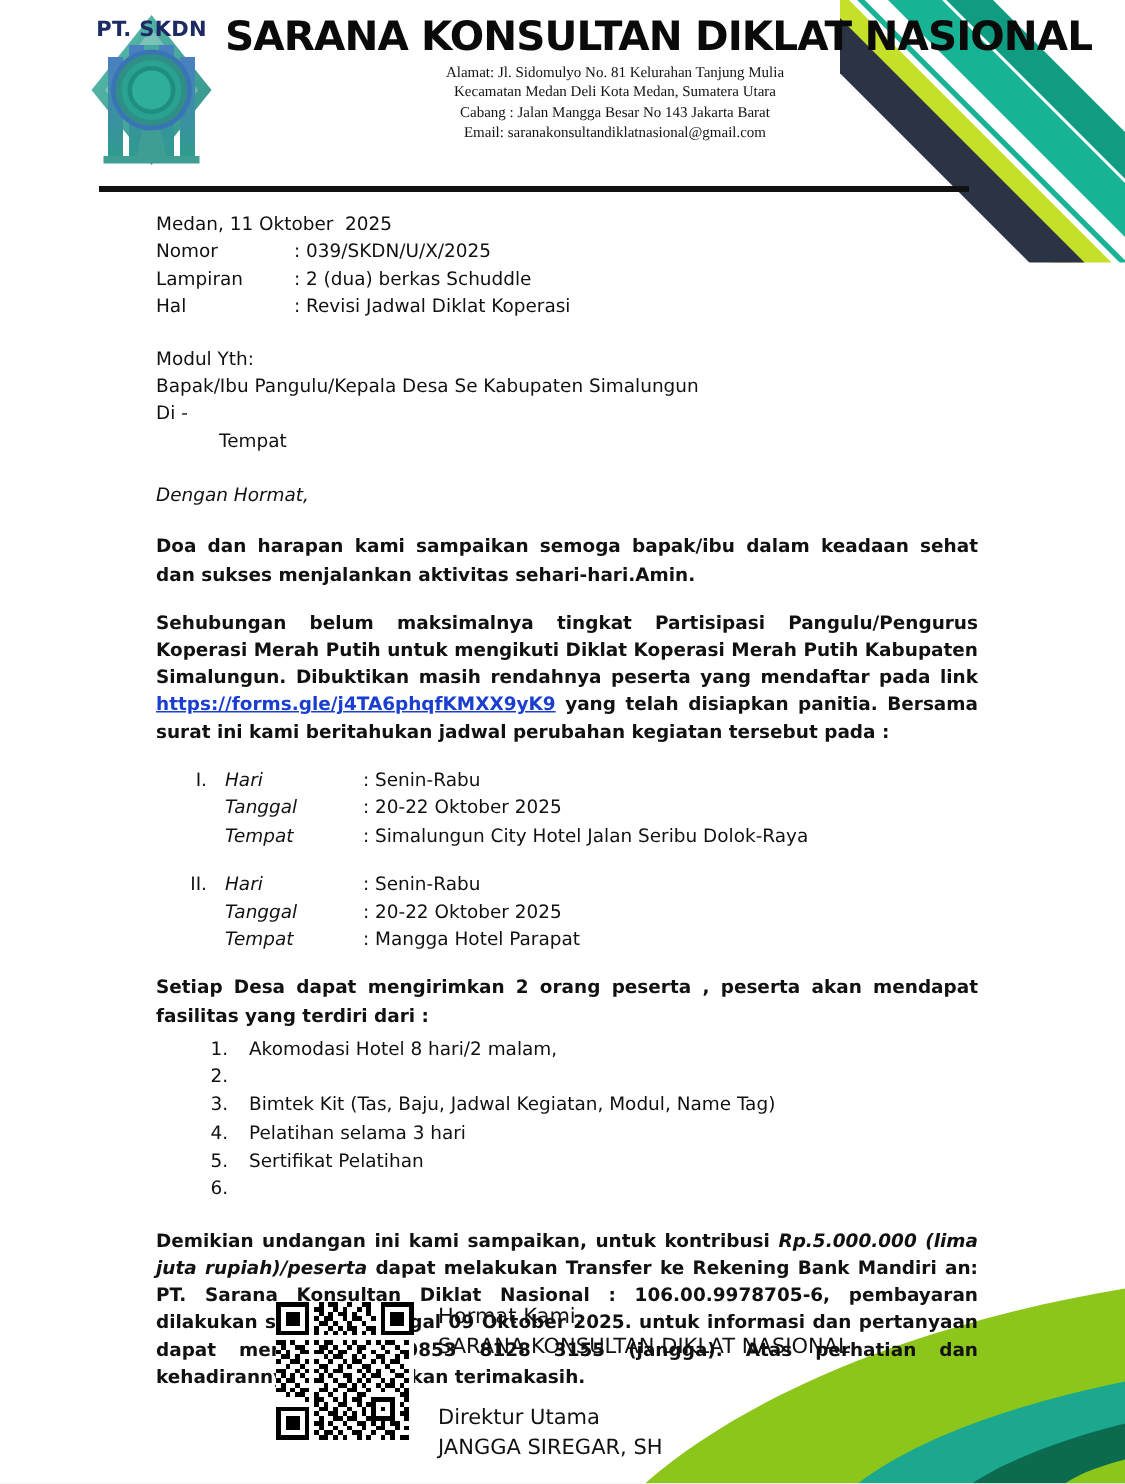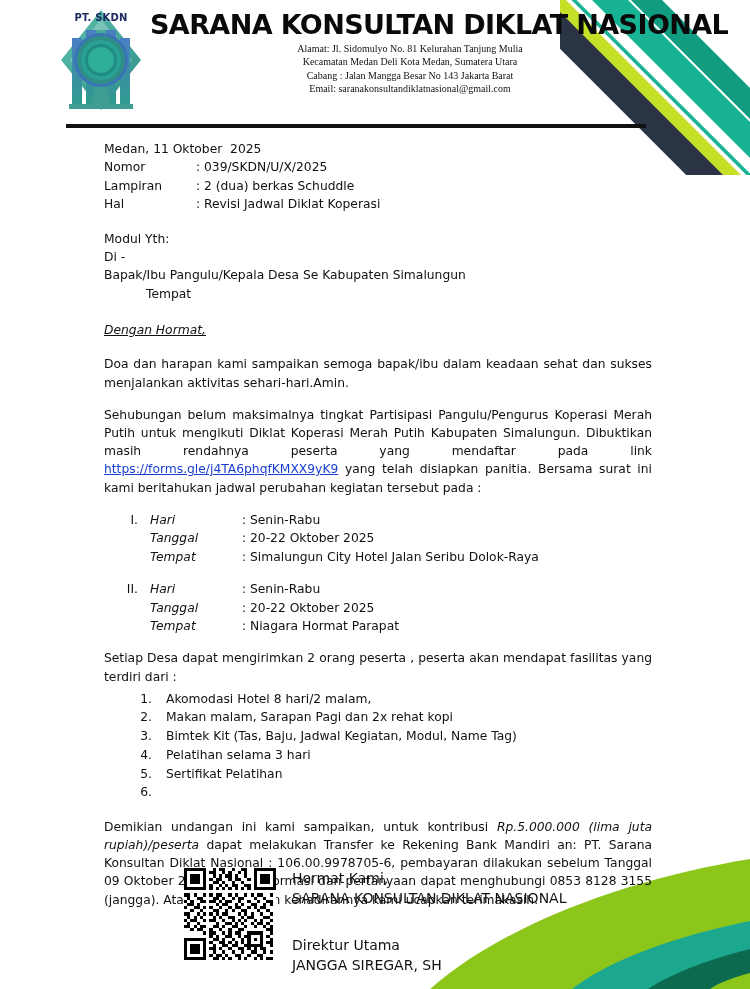--- a/index.html
+++ b/index.html
@@ -87,21 +87,21 @@
     height: 118px;
   }
   .logo svg { display: block; }
   .logo-tag {
     position: absolute;
     top: 8px;
     left: 0;
     width: 92px;
     text-align: center;
     font-family: "DejaVu Sans", sans-serif;
-    font-size: 10px;
+    font-size: 14px;
     font-weight: bold;
     color: #1d2a63;
     letter-spacing: 0.2px;
   }
   .head-text {
     position: absolute;
     left: 150px;
     top: 10px;
     width: 520px;
     text-align: center;
@@ -153,25 +153,25 @@
   .meta-val { flex: 1; }
 
   .blockgap { height: 16px; }
   .to-block { line-height: 1.5; }
   .to-indent { padding-left: 42px; }
 
   .salute {
     font-style: italic;
     margin-top: 18px;
     margin-bottom: 16px;
-    text-decoration: underline;
   }
   p.para {
     margin: 0 0 14px 0;
     text-align: justify;
+    font-weight: bold;
   }
   p.para.last { margin-bottom: 0; }
   a.link {
     color: #1a3fd0;
     text-decoration: underline;
   }
 
   
   .sched { margin: 4px 0 0 0; }
   .sched-item { margin-bottom: 14px; }
@@ -307,22 +307,22 @@
         <span class="meta-label">Hal</span>
         <span class="meta-colon">:</span>
         <span class="meta-val">Revisi Jadwal Diklat Koperasi</span>
       </div>
     </div>
 
     <div class="blockgap"></div>
 
     <div class="to-block">
       <div>Modul Yth:</div>
+      <div>Bapak/Ibu  Pangulu/Kepala Desa Se Kabupaten Simalungun</div>
       <div>Di -</div>
-      <div>Bapak/Ibu  Pangulu/Kepala Desa Se Kabupaten Simalungun</div>
       <div class="to-indent">Tempat</div>
     </div>
 
     <div class="salute">Dengan Hormat,</div>
 
     <p class="para">Doa dan harapan kami sampaikan semoga bapak/ibu dalam keadaan sehat dan sukses menjalankan aktivitas sehari-hari.Amin.</p>
 
     <p class="para"><span>Sehubungan belum maksimalnya tingkat Partisipasi  Pangulu/Pengurus Koperasi Merah Putih untuk mengikuti Diklat Koperasi Merah Putih Kabupaten Simalungun. Dibuktikan masih rendahnya peserta yang mendaftar pada link </span><a class="link" href="#">https://forms.gle/j4TA6phqfKMXX9yK9</a><span> yang telah disiapkan panitia. Bersama surat ini kami beritahukan jadwal perubahan kegiatan tersebut  pada :</span></p>
 
     <div class="sched">
@@ -358,36 +358,35 @@
         <div class="sched-row cont">
           <span class="sched-roman">.</span>
           <span class="sched-key">Tanggal</span>
           <span class="sched-colon">:</span>
           <span class="sched-val">20-22 Oktober 2025</span>
         </div>
         <div class="sched-row cont">
           <span class="sched-roman">.</span>
           <span class="sched-key">Tempat</span>
           <span class="sched-colon">:</span>
-          <span class="sched-val">Niagara Hormat Parapat</span>
+          <span class="sched-val">Mangga Hotel Parapat</span>
         </div>
       </div>
 
     </div>
 
     <p class="para" style="margin-bottom:4px;">Setiap Desa dapat mengirimkan 2 orang peserta , peserta  akan mendapat fasilitas yang terdiri dari :</p>
 
     <div class="fac">
       <div class="fac-row">
         <span class="fac-num">1.</span>
         <span class="fac-txt">Akomodasi Hotel 8 hari/2 malam,</span>
       </div>
       <div class="fac-row">
         <span class="fac-num">2.</span>
-        <span class="fac-txt">Makan malam, Sarapan Pagi dan 2x rehat kopi</span>
       </div>
       <div class="fac-row">
         <span class="fac-num">3.</span>
         <span class="fac-txt">Bimtek Kit (Tas, Baju, Jadwal Kegiatan, Modul, Name Tag)</span>
       </div>
       <div class="fac-row">
         <span class="fac-num">4.</span>
         <span class="fac-txt">Pelatihan selama 3 hari</span>
       </div>
       <div class="fac-row">

